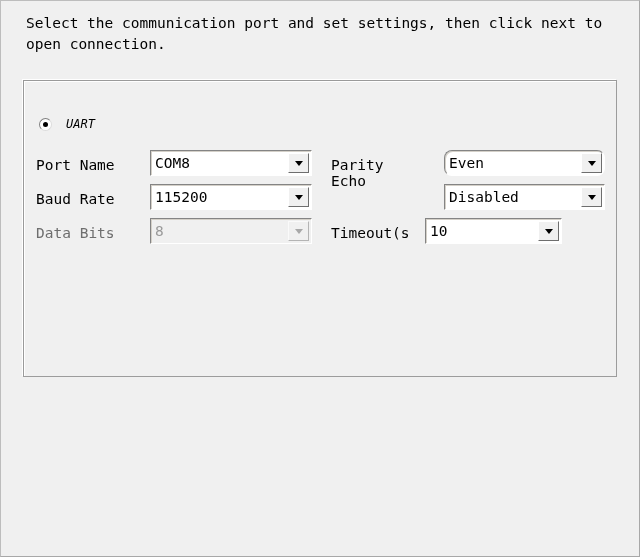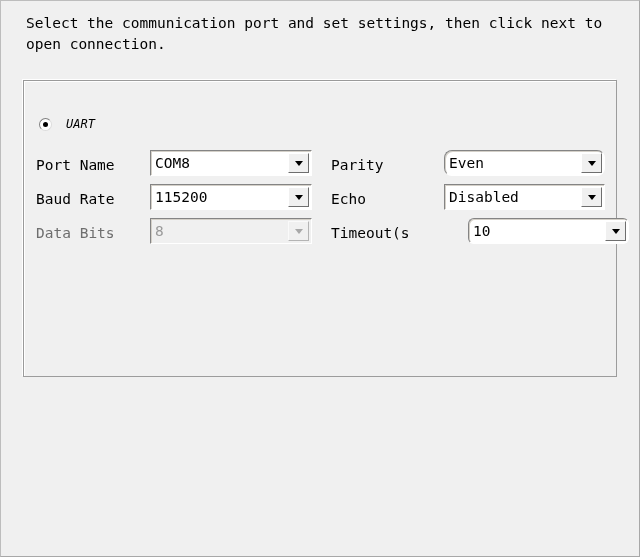--- a/index.html
+++ b/index.html
@@ -227,29 +227,29 @@
   </div>
 
   <div class="field-label" style="left:330px; top:155px;">Parity</div>
   <div class="combo" style="left:443px; top:149px; width:161px;border-radius:8px;">
     <span class="combo-value">Even</span>
     <span class="combo-button">
       <span class="arrow-glyph"></span>
     </span>
   </div>
 
-  <div class="field-label" style="left:330px; top:189px;">Echo</div>
+  <div class="field-label" style="left:330px; top:171px;">Echo</div>
   <div class="combo" style="left:443px; top:183px; width:161px;">
     <span class="combo-value">Disabled</span>
     <span class="combo-button">
       <span class="arrow-glyph"></span>
     </span>
   </div>
 
   <div class="field-label" style="left:330px; top:223px;">Timeout(s</div>
-  <div class="combo" style="left:467px; top:217px; width:161px;border-radius:6px;">
+  <div class="combo" style="left:424px; top:217px; width:137px;">
     <span class="combo-value">10</span>
     <span class="combo-button">
       <span class="arrow-glyph"></span>
     </span>
   </div>
 
 </div>
 
 </body></html>

